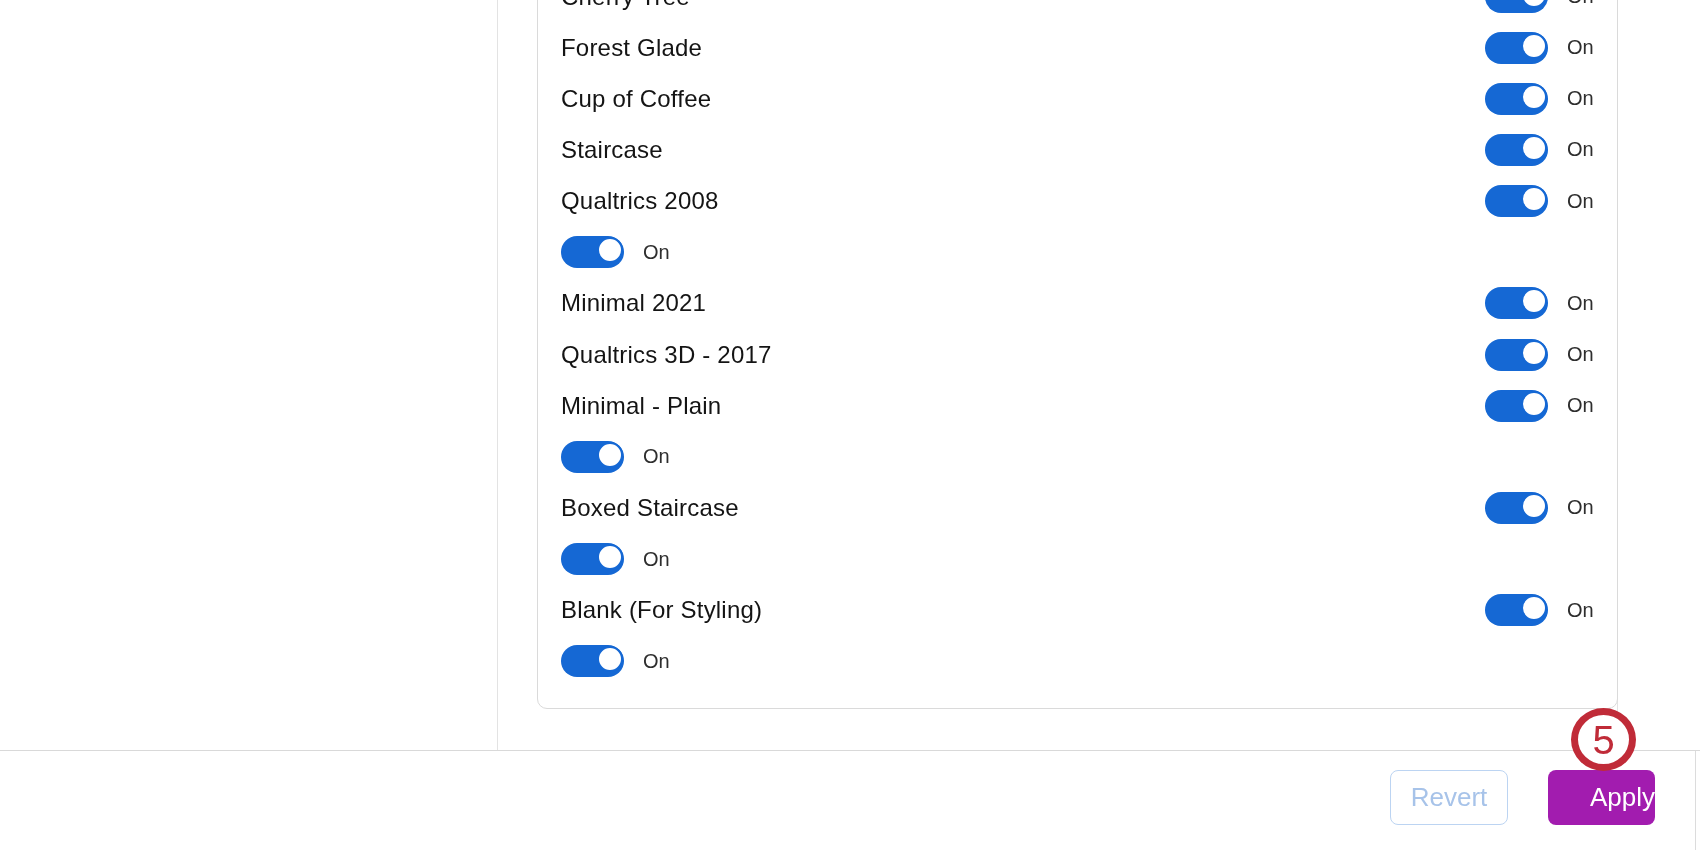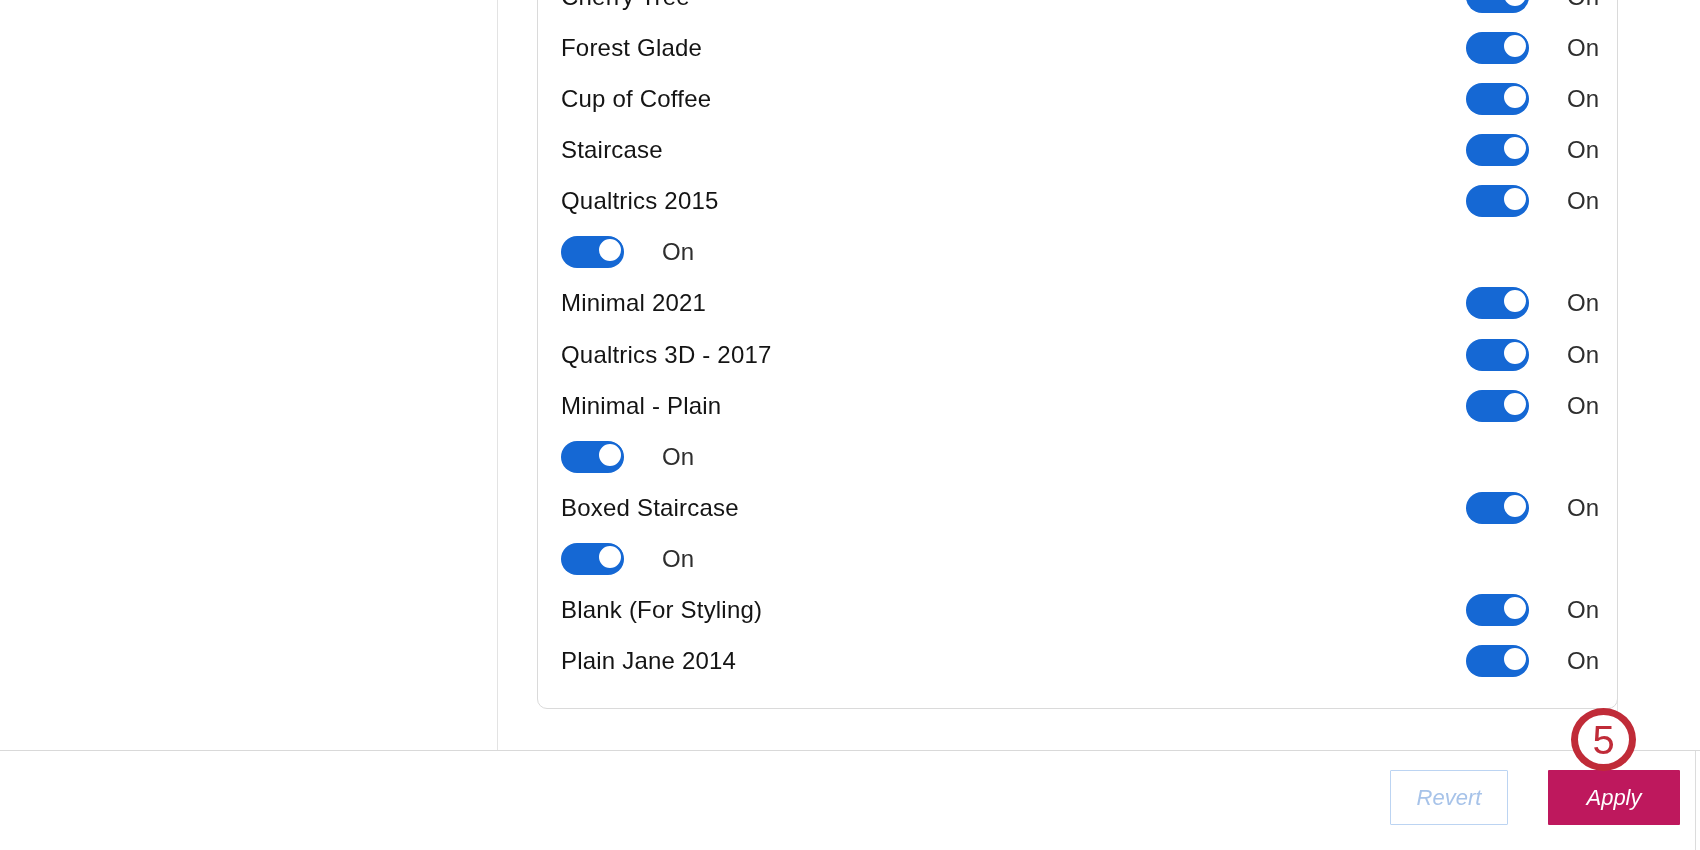--- a/index.html
+++ b/index.html
@@ -17,29 +17,29 @@
   
   .card { position: absolute; left: 537px; top: -48px; width: 1081px; height: 757px;
     background: #fff; border: 1px solid #dadada; border-radius: 10px;
     padding: 18px 17px 22px 23px; }
   .row { display: flex; align-items: center; height: 51.15px; }
   .row .label { flex: 1 1 auto; font-size: 24px; color: #141414; letter-spacing: 0.2px; }
   .toggle { position: relative; flex: 0 0 auto; width: 63px; height: 32px;
     border-radius: 16px; background: #1568d4; cursor: pointer; }
   .toggle .knob { position: absolute; top: 1px; right: 1px; width: 26px; height: 26px;
     background: #fff; border: 2px solid #1568d4; border-radius: 50%; }
-  .row .state { flex: 0 0 auto; margin-left: 38px; width: 33px; font-size: 24px; color: #2e2e2e; }
+  .row .state { flex: 0 0 auto; margin-left: 19px; width: 33px; font-size: 20px; color: #2e2e2e; }
 
   
-  .btn { position: absolute; top: 770px; height: 55px; border-radius: 1px;
-    font-family: "Liberation Sans", sans-serif; font-size: 22px; cursor: pointer; font-style: italic; }
+  .btn { position: absolute; top: 770px; height: 55px; border-radius: 8px;
+    font-family: "Liberation Sans", sans-serif; font-size: 26px; cursor: pointer; }
   .btn-revert { left: 1390px; width: 118px; background: #ffffff;
     border: 1.5px solid #bcd4f2; color: #a7c3e9; }
-  .btn-apply { left: 1548px; width: 132px; background: #be185d;
-    border: none; color: #ffffff; z-index: 2; }
+  .btn-apply { left: 1548px; width: 107px; background: #a21caf;
+    border: none; color: #ffffff; z-index: 2; text-align: right; }
 
   
   .annotation { position: absolute; left: 1571px; top: 708px; width: 65px; height: 63px;
     background: #ffffff; border: 7px solid #c02b38; border-radius: 50%;
     display: flex; align-items: center; justify-content: center; z-index: 10; }
   .annotation span { color: #c02b38; font-size: 40px; font-weight: 500; line-height: 1; }
 </style>
 </head>
 <body>
 
@@ -76,21 +76,21 @@
 
   <div class="row">
     <span class="label">Staircase</span>
     <span class="toggle" aria-checked="true">
       <span class="knob"></span>
     </span>
     <span class="state">On</span>
   </div>
 
   <div class="row">
-    <span class="label">Qualtrics 2015</span>
+    <span class="label">Qualtrics 2008</span>
     <span class="toggle" aria-checked="true">
       <span class="knob"></span>
     </span>
     <span class="state">On</span>
   </div>
 
   <div class="row">
     <span class="toggle" aria-checked="true">
       <span class="knob"></span>
     </span>
@@ -145,21 +145,20 @@
 
   <div class="row">
     <span class="label">Blank (For Styling)</span>
     <span class="toggle" aria-checked="true">
       <span class="knob"></span>
     </span>
     <span class="state">On</span>
   </div>
 
   <div class="row">
-    <span class="label">Plain Jane 2014</span>
     <span class="toggle" aria-checked="true">
       <span class="knob"></span>
     </span>
     <span class="state">On</span>
   </div>
 </div>
   </div>
 
   <div class="footer-divider"></div>
   <div class="gutter-line"></div>

